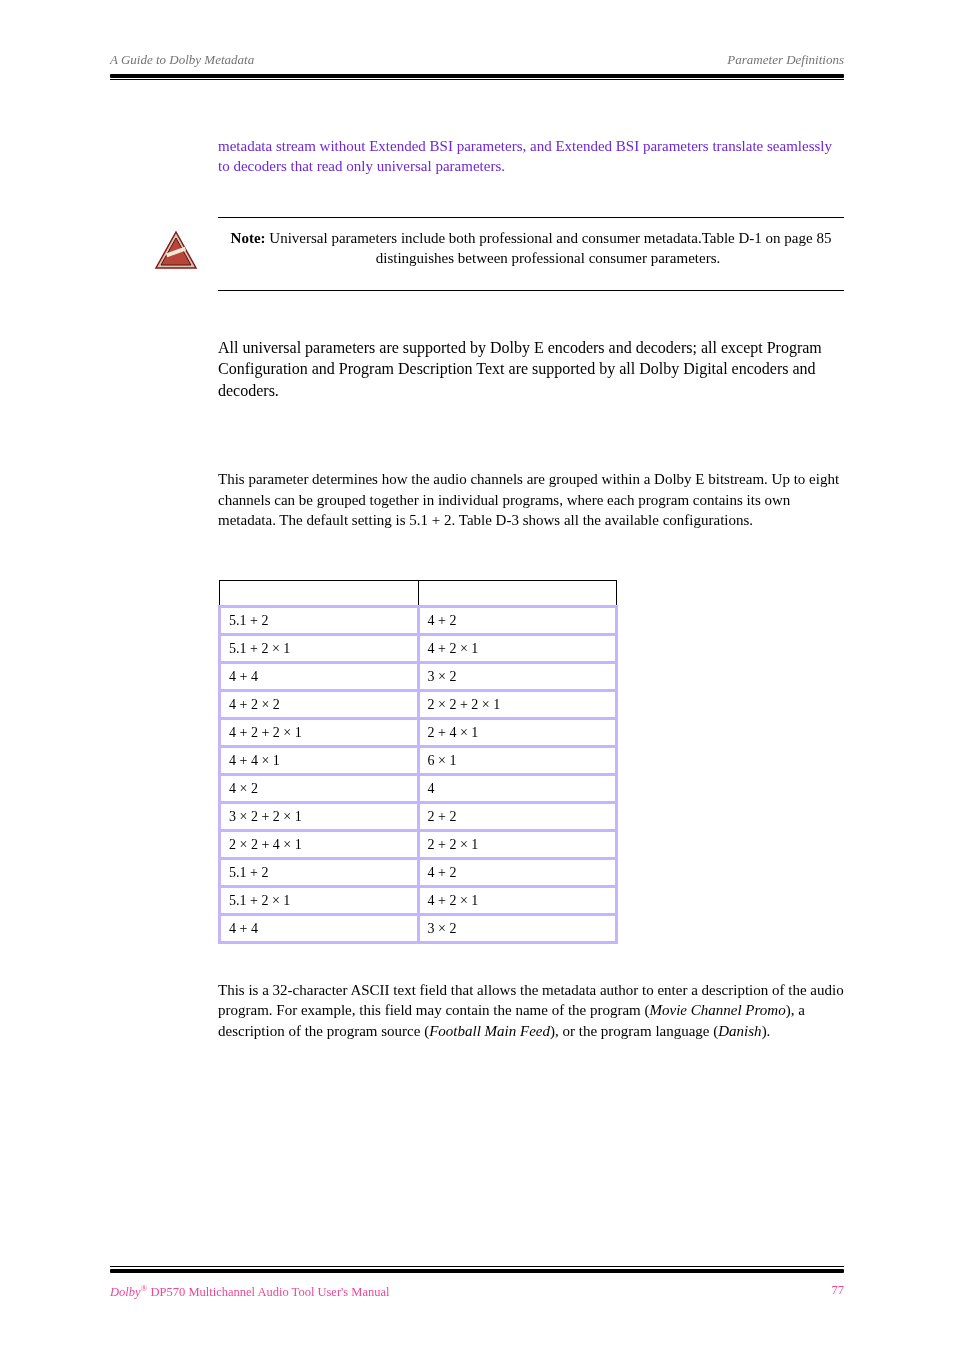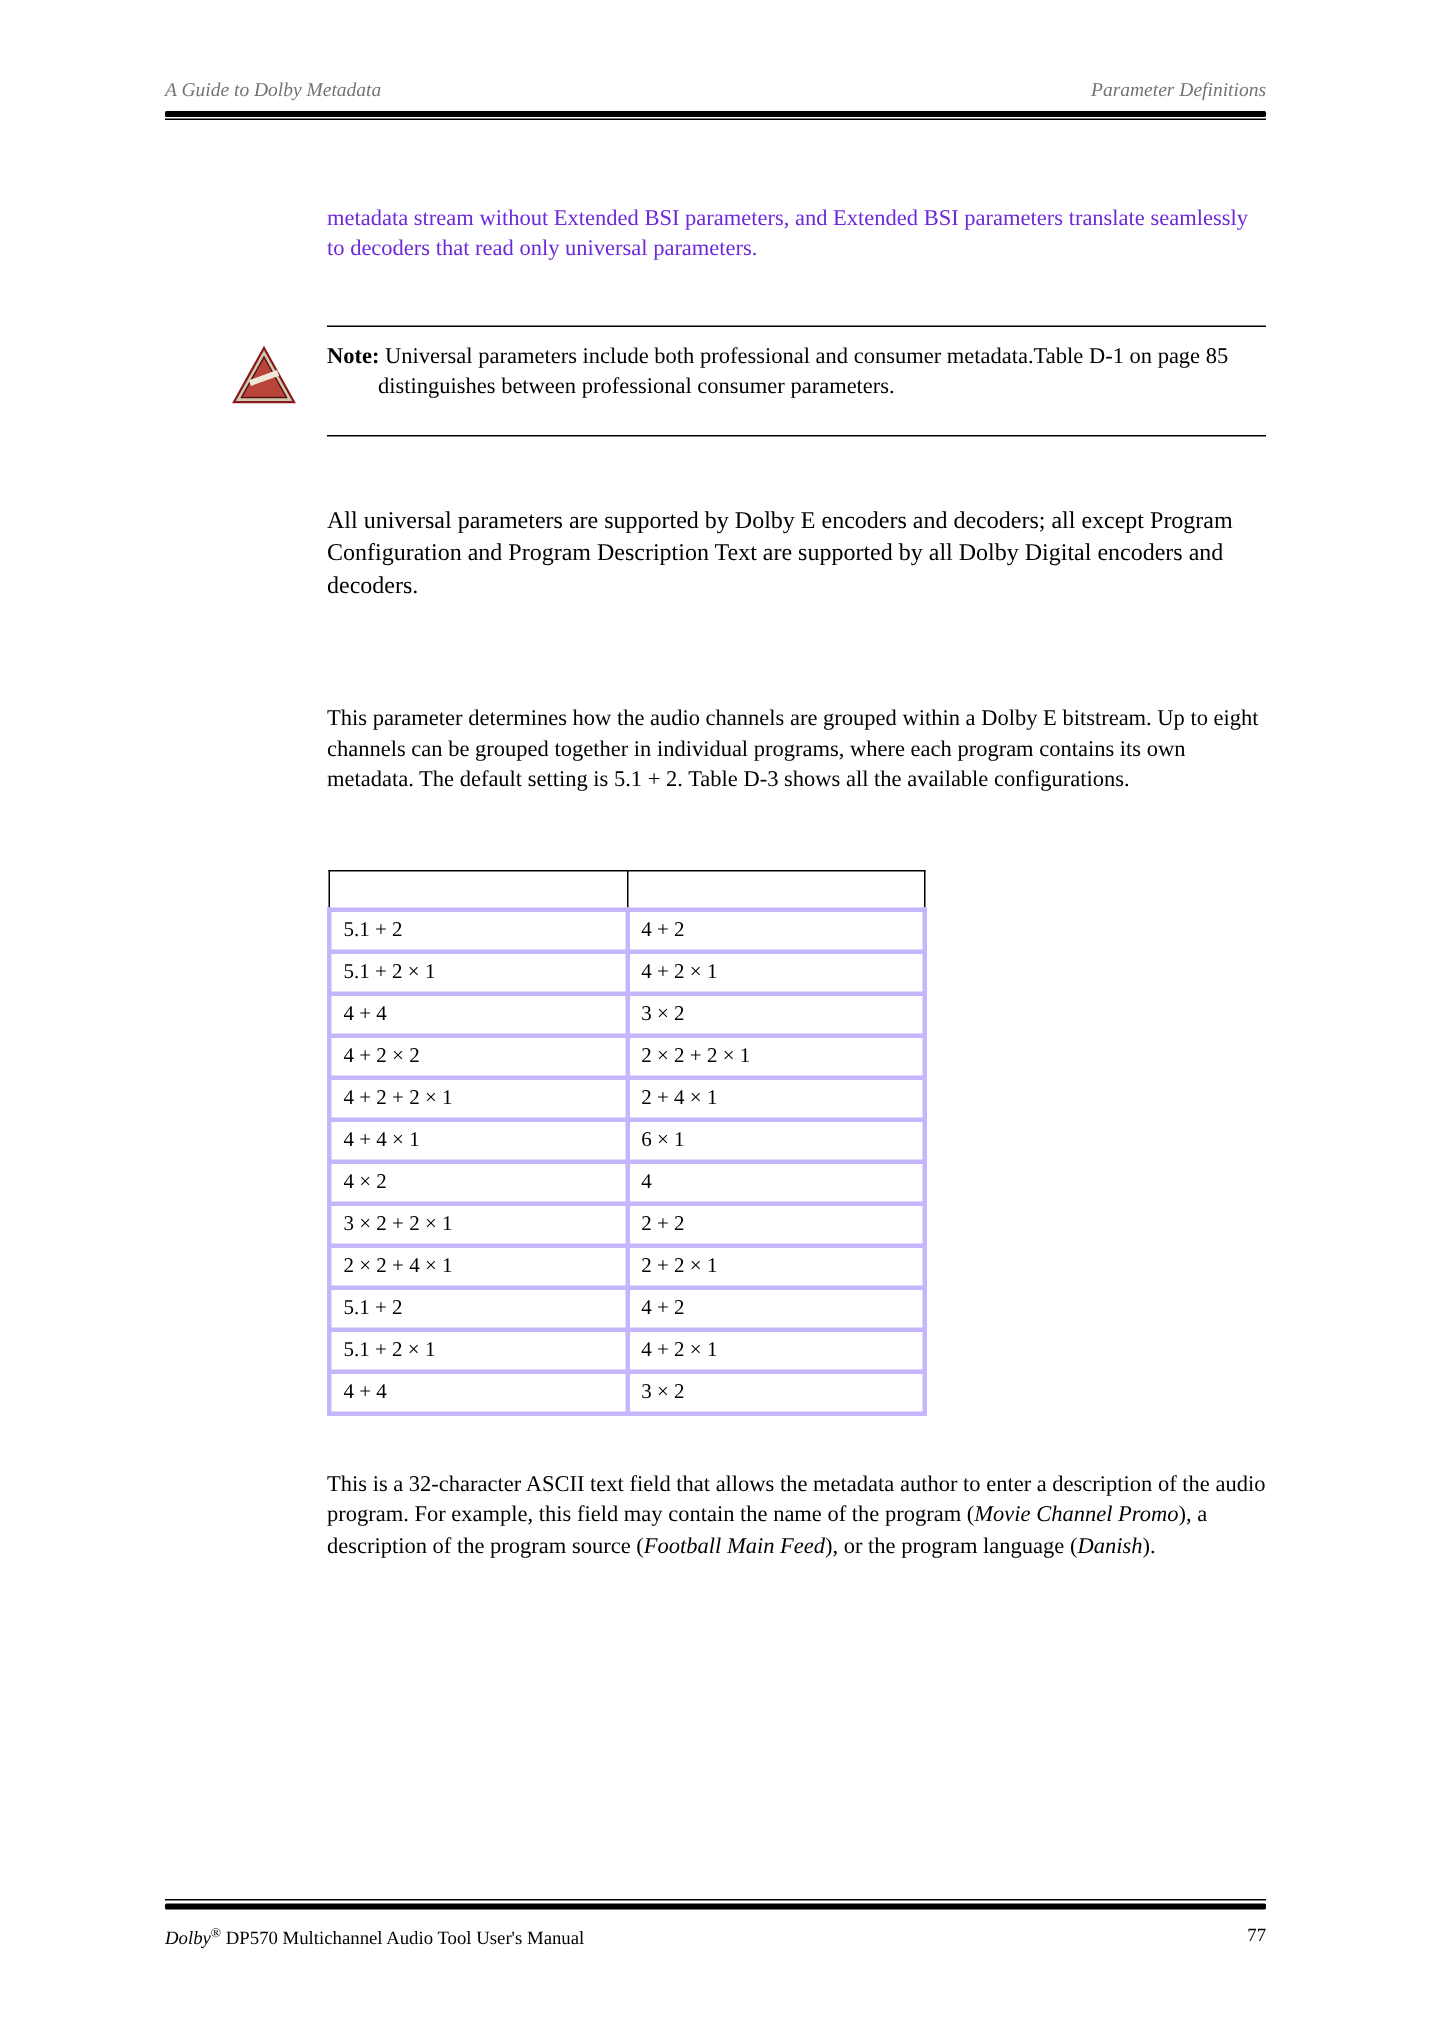--- a/index.html
+++ b/index.html
@@ -66,20 +66,21 @@
     flex-shrink: 0;
     display:flex;
     align-items:flex-start;
     justify-content:center;
   }
   .note-text {
     font-size: 15px;
     line-height: 1.35;
     padding-left: 34px;
     text-indent: -34px;
+    text-align: center;
   }
   .note-text b { font-weight: bold; }
   .section-para {
     font-size: 16px;
     line-height: 1.35;
     margin-top: 46px;
   }
   .section-para2 {
     font-size: 15px;
     line-height: 1.35;
@@ -120,21 +121,21 @@
     height: 4px;
     background: #000;
     margin-top: 2px;
     border-radius:1px;
   }
   .foot-row {
     display: flex;
     justify-content: space-between;
     margin-top: 10px;
     font-size: 12.5px;
-    color: #000000;
+    color: #ec4899;
   }
   .foot-left { font-style: normal; }
   .foot-left .reg { font-size: 9px; vertical-align: super; }
   .em { font-style: italic; }
 </style>
 </head>
 <body>
 
 <div class="page">
   <div class="running-head">

